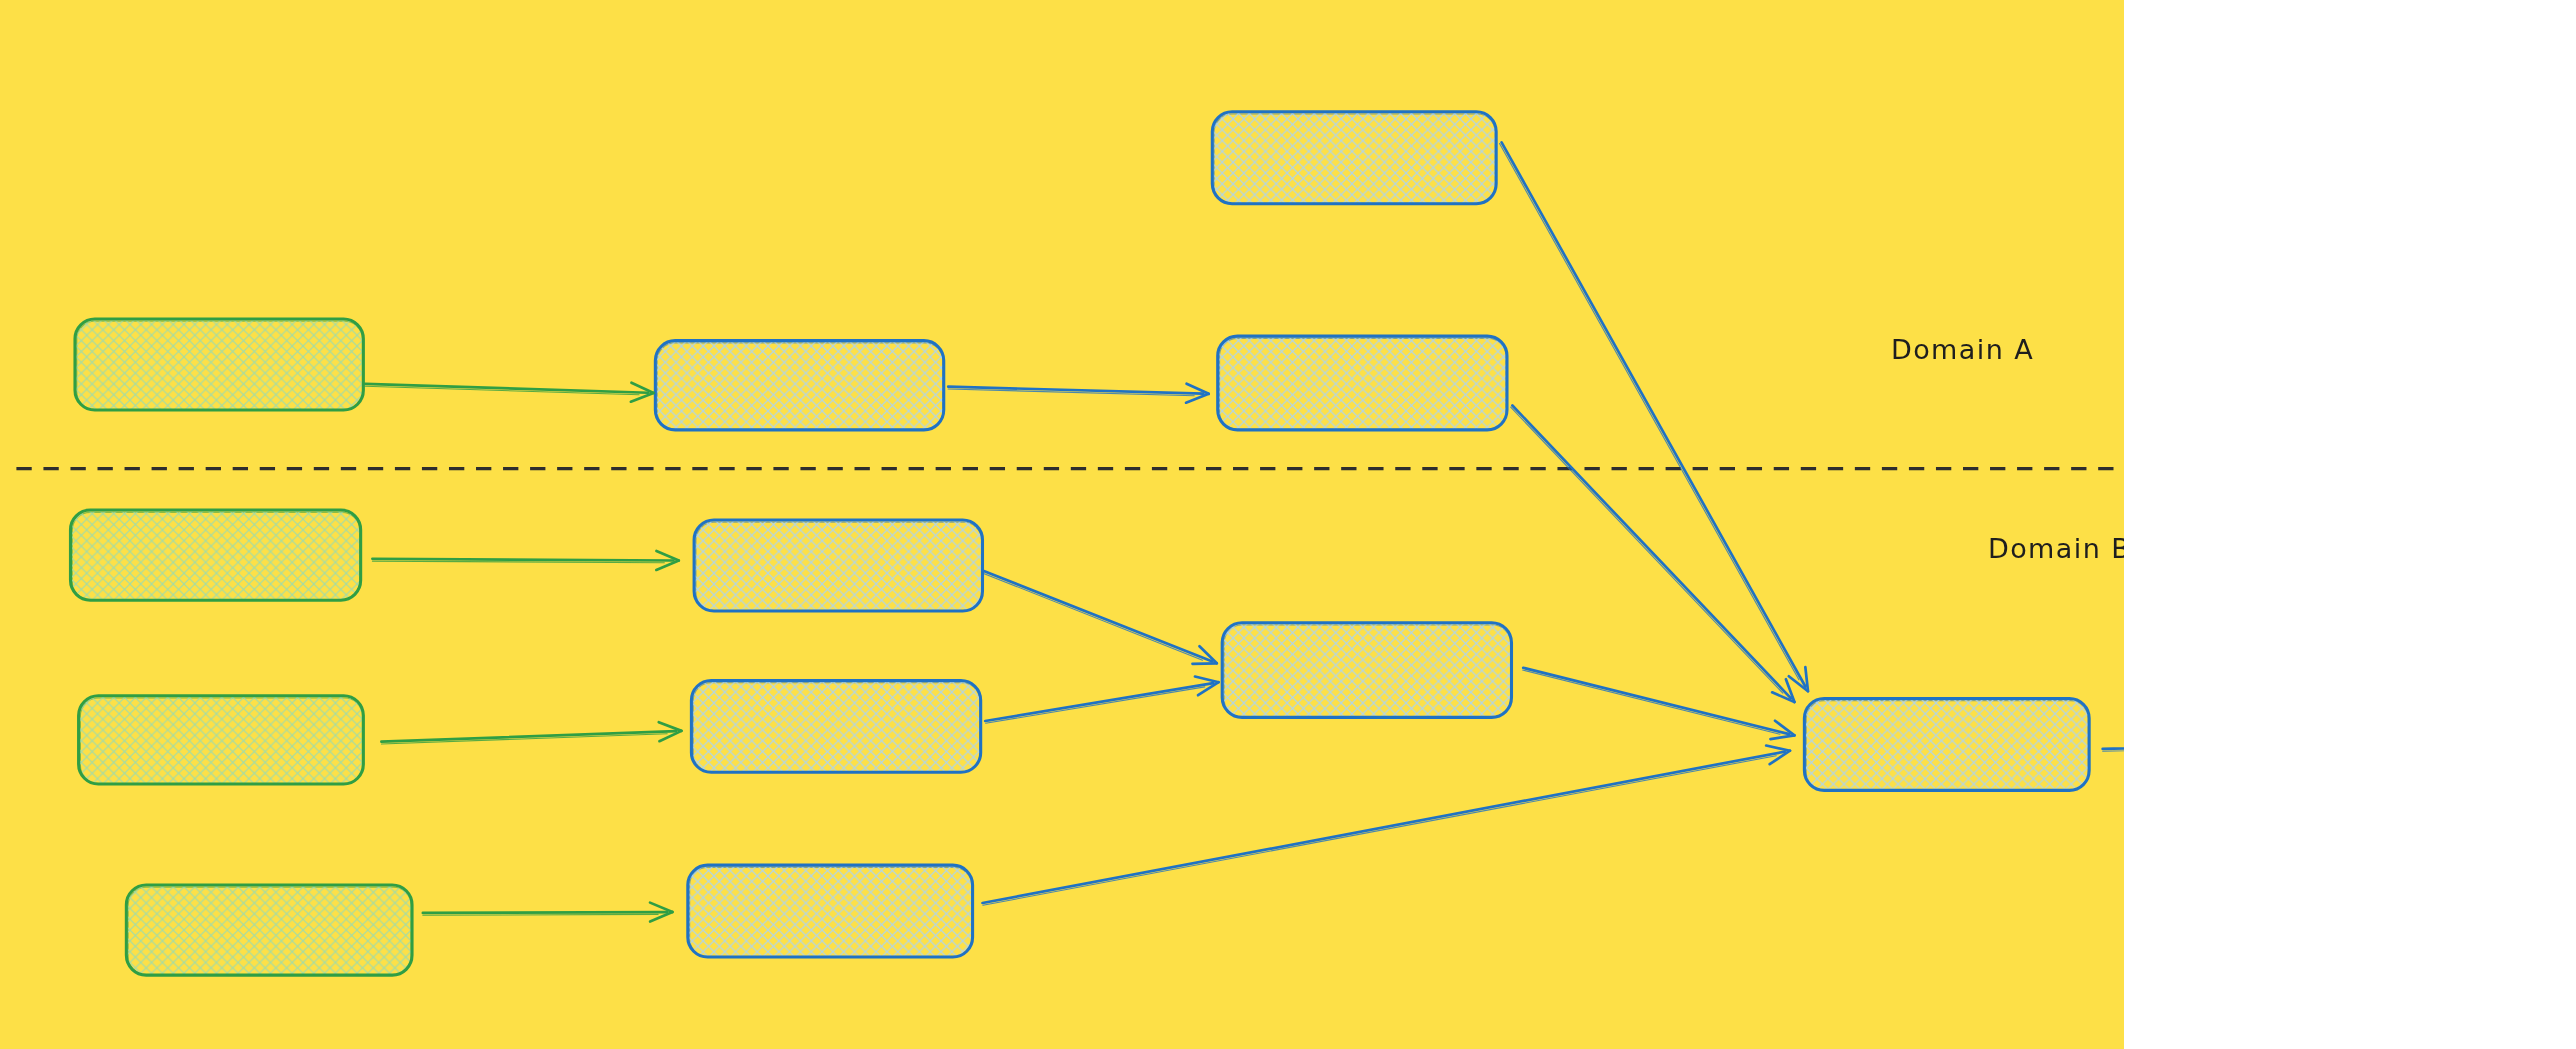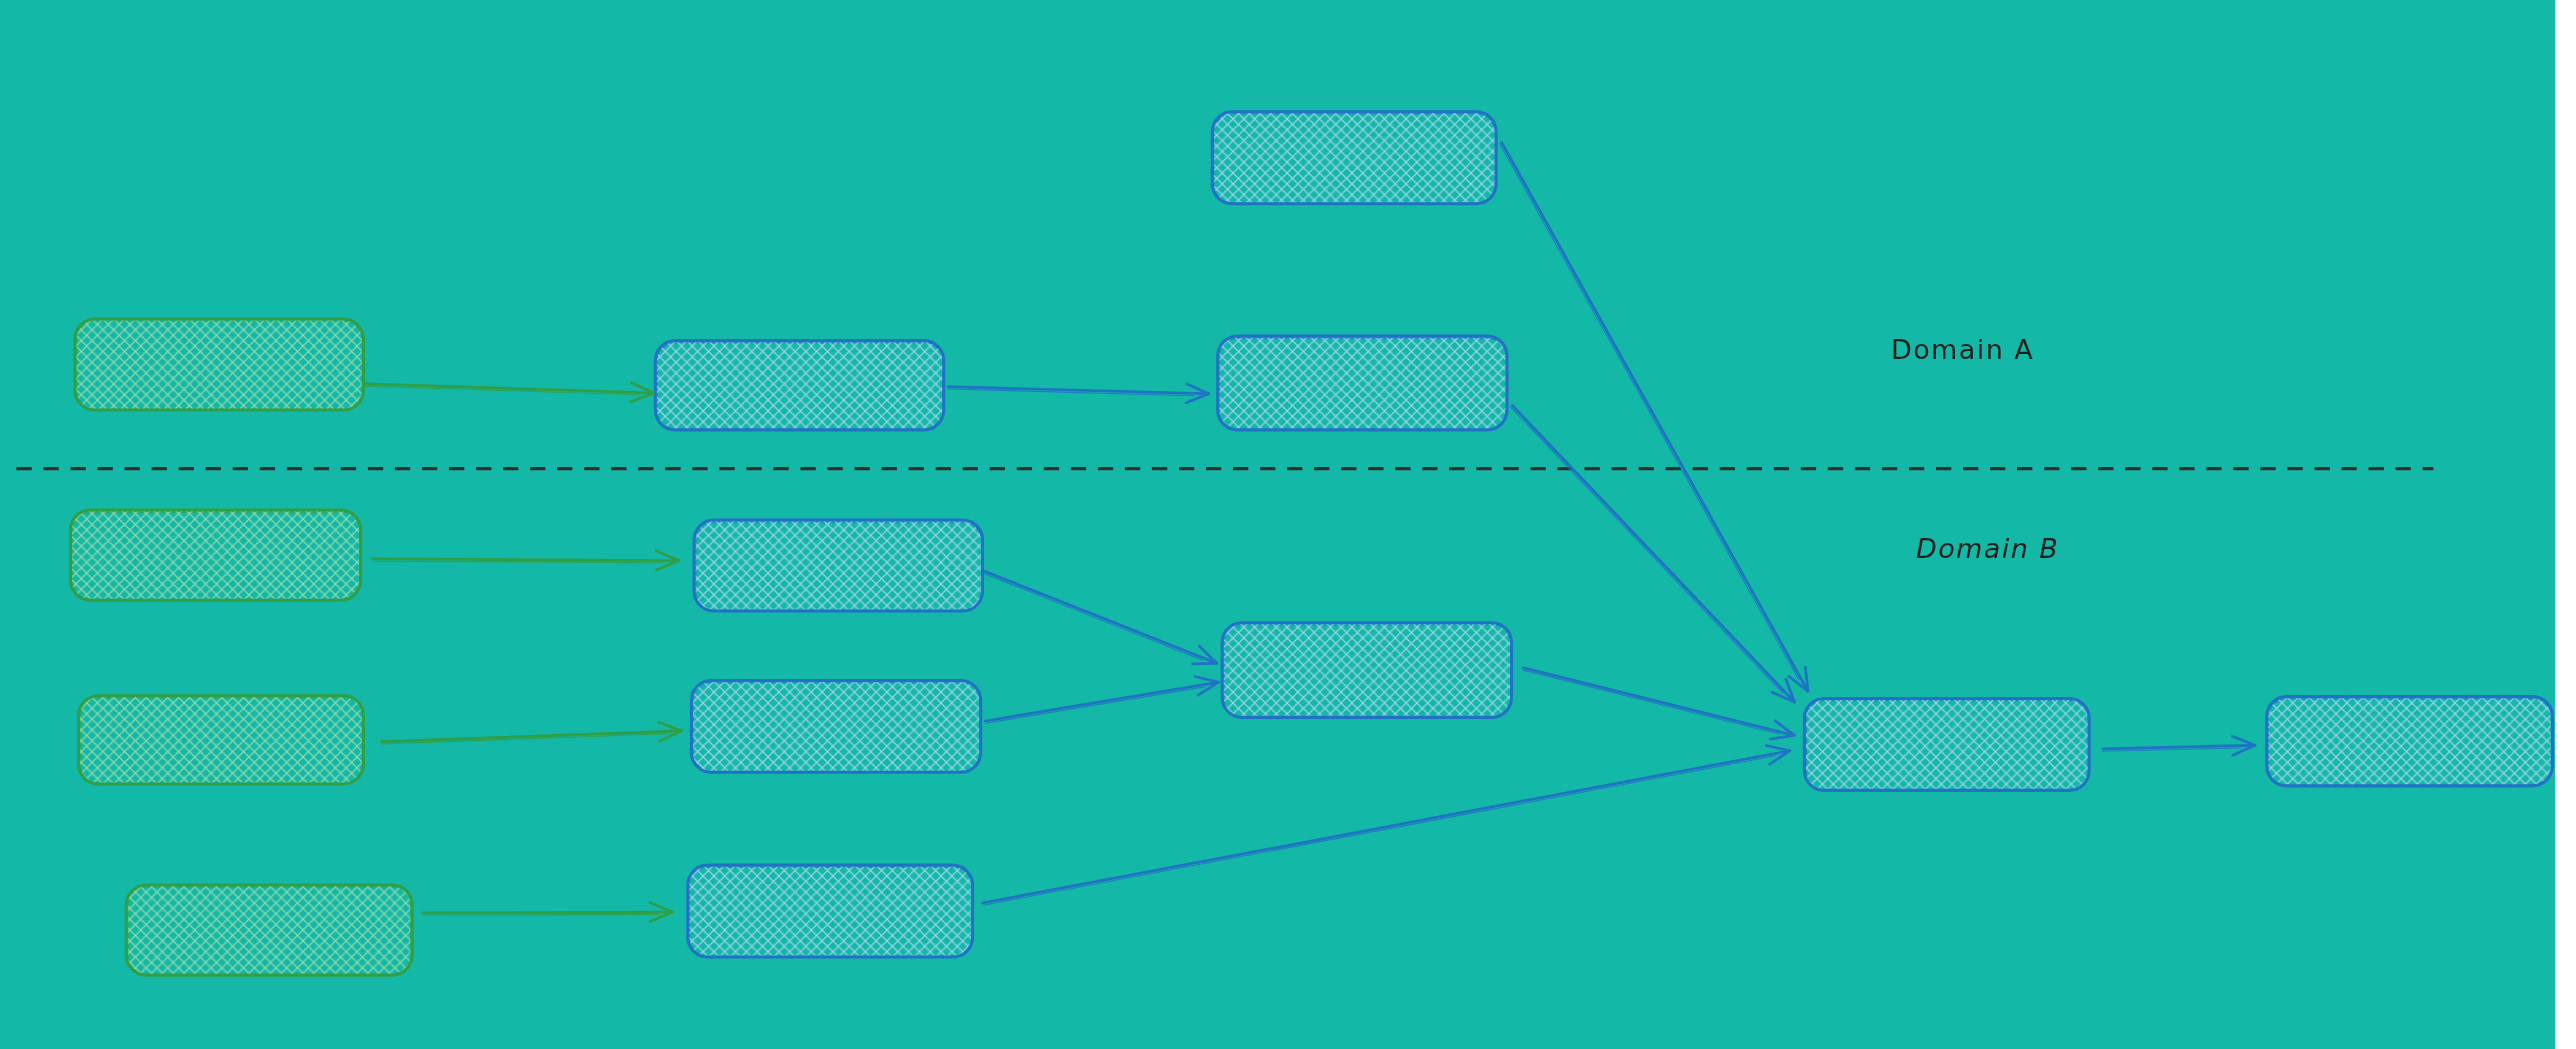--- a/index.html
+++ b/index.html
@@ -2,23 +2,23 @@
 <html style="font-size:14.4px"><head>
 <meta charset="utf-8">
 <style>
   html, body {
     margin: 0;
     padding: 0;
     background: #ffffff;
   }
   .canvas {
     position: relative;
-    width: 2555px;
+    width: 2124px;
     height: 1049px;
-    background: #14b8a6;
+    background: #fde047;
     overflow: hidden;
     font-family: "DejaVu Sans", sans-serif;
   }
   svg.diagram {
     position: absolute;
     left: 0;
     top: 0;
     width: 2576px;
     height: 1049px;
     display: block;
@@ -27,21 +27,21 @@
     position: absolute;
     font-size: 27px;
     line-height: 1.1;
     color: #1e1e1e;
     letter-spacing: 1.4px;
     font-family: "DejaVu Sans", sans-serif;
     white-space: nowrap;
     user-select: none;
   }
   .label-domain-a { left: 1891px; top: 335px; }
-  .label-domain-b { left: 1916px; top: 534px; font-style: italic; }
+  .label-domain-b { left: 1988px; top: 534px; }
 </style>
 </head>
 <body>
 
 <div class="canvas">
   <svg class="diagram" id="diagram-svg" viewBox="0 0 2858 1164" xmlns="http://www.w3.org/2000/svg" aria-label="Two-domain flow diagram">
       <defs>
         <pattern id="hatch-green" width="12" height="12" patternUnits="userSpaceOnUse">
           <path d="M-3,3 l6,-6 M0,12 L12,0 M9,15 l6,-6" stroke="#9fdcab" stroke-width="1.4" opacity="0.85" fill="none"></path>
           <path d="M-3,9 l6,6 M0,0 L12,12 M9,-3 l6,6" stroke="#9fdcab" stroke-width="1.4" opacity="0.85" fill="none"></path>

